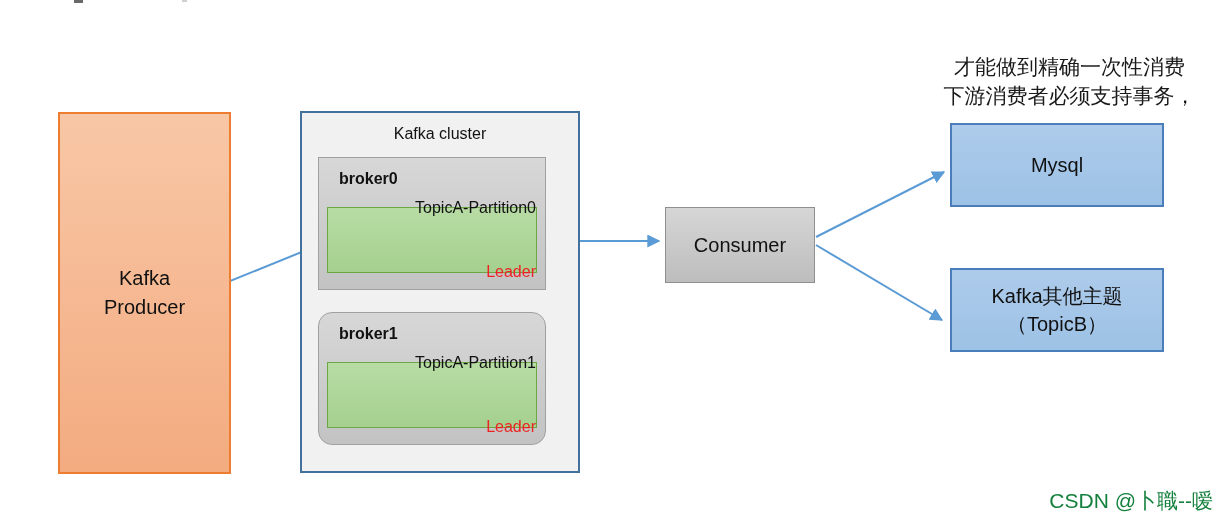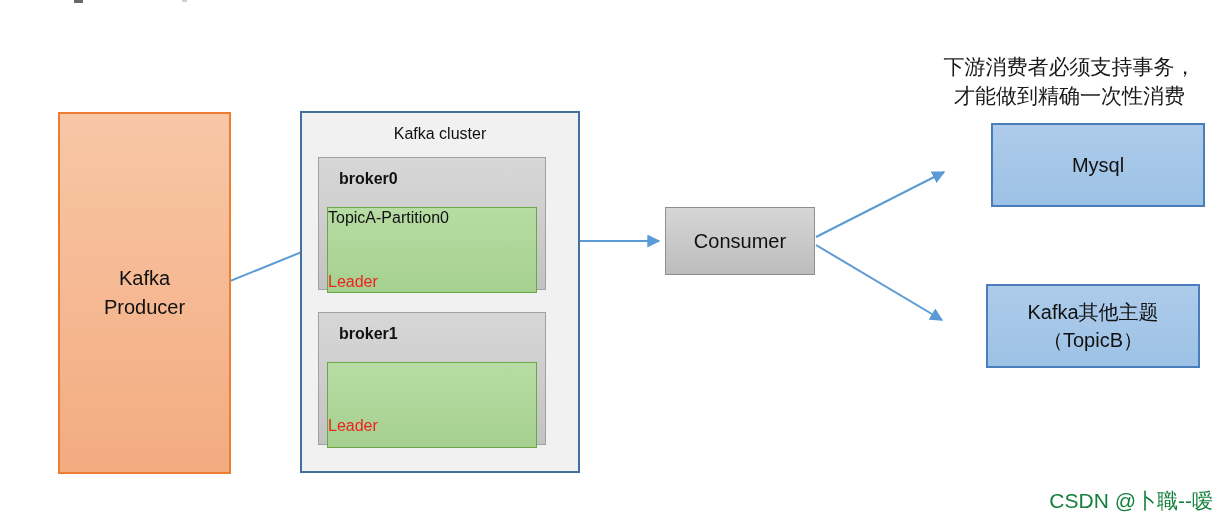--- a/index.html
+++ b/index.html
@@ -35,52 +35,52 @@
     position: absolute; left: 0; top: 12px; width: 100%;
     text-align: center; font-size: 16px; color: #111;
   }
 
   .broker {
     position: absolute; width: 228px; height: 133px; left: 318px;
     background: linear-gradient(180deg, #d7d7d7 0%, #c3c3c3 100%);
     border: 1px solid #a0a0a0;
   }
   .broker-0 { top: 157px; }
-  .broker-1 { top: 312px; }
+  .broker-1 { top: 312px; border-radius: 14px; }
   .broker-name {
     position: absolute; left: 20px; top: 12px;
     font-size: 16px; color: #111; font-weight: bold;
   }
   .partition {
-    position: absolute; left: 8px; top: 49px; width: 210px; height: 86px;
+    position: absolute; left: 8px; top: 49px; width: 210px; height: 66px;
     background: linear-gradient(180deg, #b7dca4 0%, #a5d08f 100%);
     border: 1.5px solid #6da644;
-    display: flex; flex-direction: column; align-items: flex-start; justify-content: center;
+    display: flex; flex-direction: column; align-items: flex-end; justify-content: center;
     font-size: 16px; color: #111; line-height: 1.4;
   }
   .leader { color: #ee2222; margin-top: 42px; }
 
   
   .consumer {
-    left: 665px; top: 207px; width: 150px; height: 68px;
+    left: 665px; top: 207px; width: 150px; height: 76px;
     background: linear-gradient(180deg, #d6d6d6 0%, #bdbdbd 100%);
     border: 1px solid #8f8f8f;
     font-size: 20px; color: #111;
   }
 
   
   .sink {
     width: 214px; height: 84px; left: 950px;
     background: linear-gradient(180deg, #aecbeb 0%, #9cc2e5 100%);
     border: 2px solid #4a7ebb;
     flex-direction: column;
     font-size: 20px; color: #111; line-height: 1.4;
   }
-  .sink-mysql { top: 123px; margin-left: 41px; }
-  .sink-topicb { top: 284px; margin-left: 36px; }
+  .sink-mysql { top: 123px; }
+  .sink-topicb { top: 268px; }
 
   
   .annotation {
     position: absolute; left: 922px; top: 53px; width: 295px;
     text-align: center; font-size: 21px; color: #1a1a1a; line-height: 1.38;
   }
 
   
   .watermark-1 {
     position: absolute; right: 4px; top: 443px;
@@ -132,37 +132,38 @@
     <span class="broker-name">broker0</span>
     <div class="partition">
       <span>TopicA-Partition0</span>
       <span class="leader">Leader</span>
     </div>
   </div>
 
   <div class="broker broker-1">
     <span class="broker-name">broker1</span>
     <div class="partition">
+      <span>TopicA-Partition1</span>
       <span class="leader">Leader</span>
     </div>
   </div>
 
   <div class="box consumer">
     <span>Consumer</span>
   </div>
 
   <div class="box sink sink-mysql">
     <span>Mysql</span>
   </div>
 
   <div class="box sink sink-topicb">
     <span>Kafka其他主题</span>
     <span>（TopicB）</span>
   </div>
 
   <div class="annotation">
+    <div>才能做到精确一次性消费</div>
     <div>下游消费者必须支持事务，</div>
-    <div>才能做到精确一次性消费</div>
   </div>
 
   <div class="watermark-2">CSDN @卜職--嗳</div>
 
 </div>
 
 </body></html>

